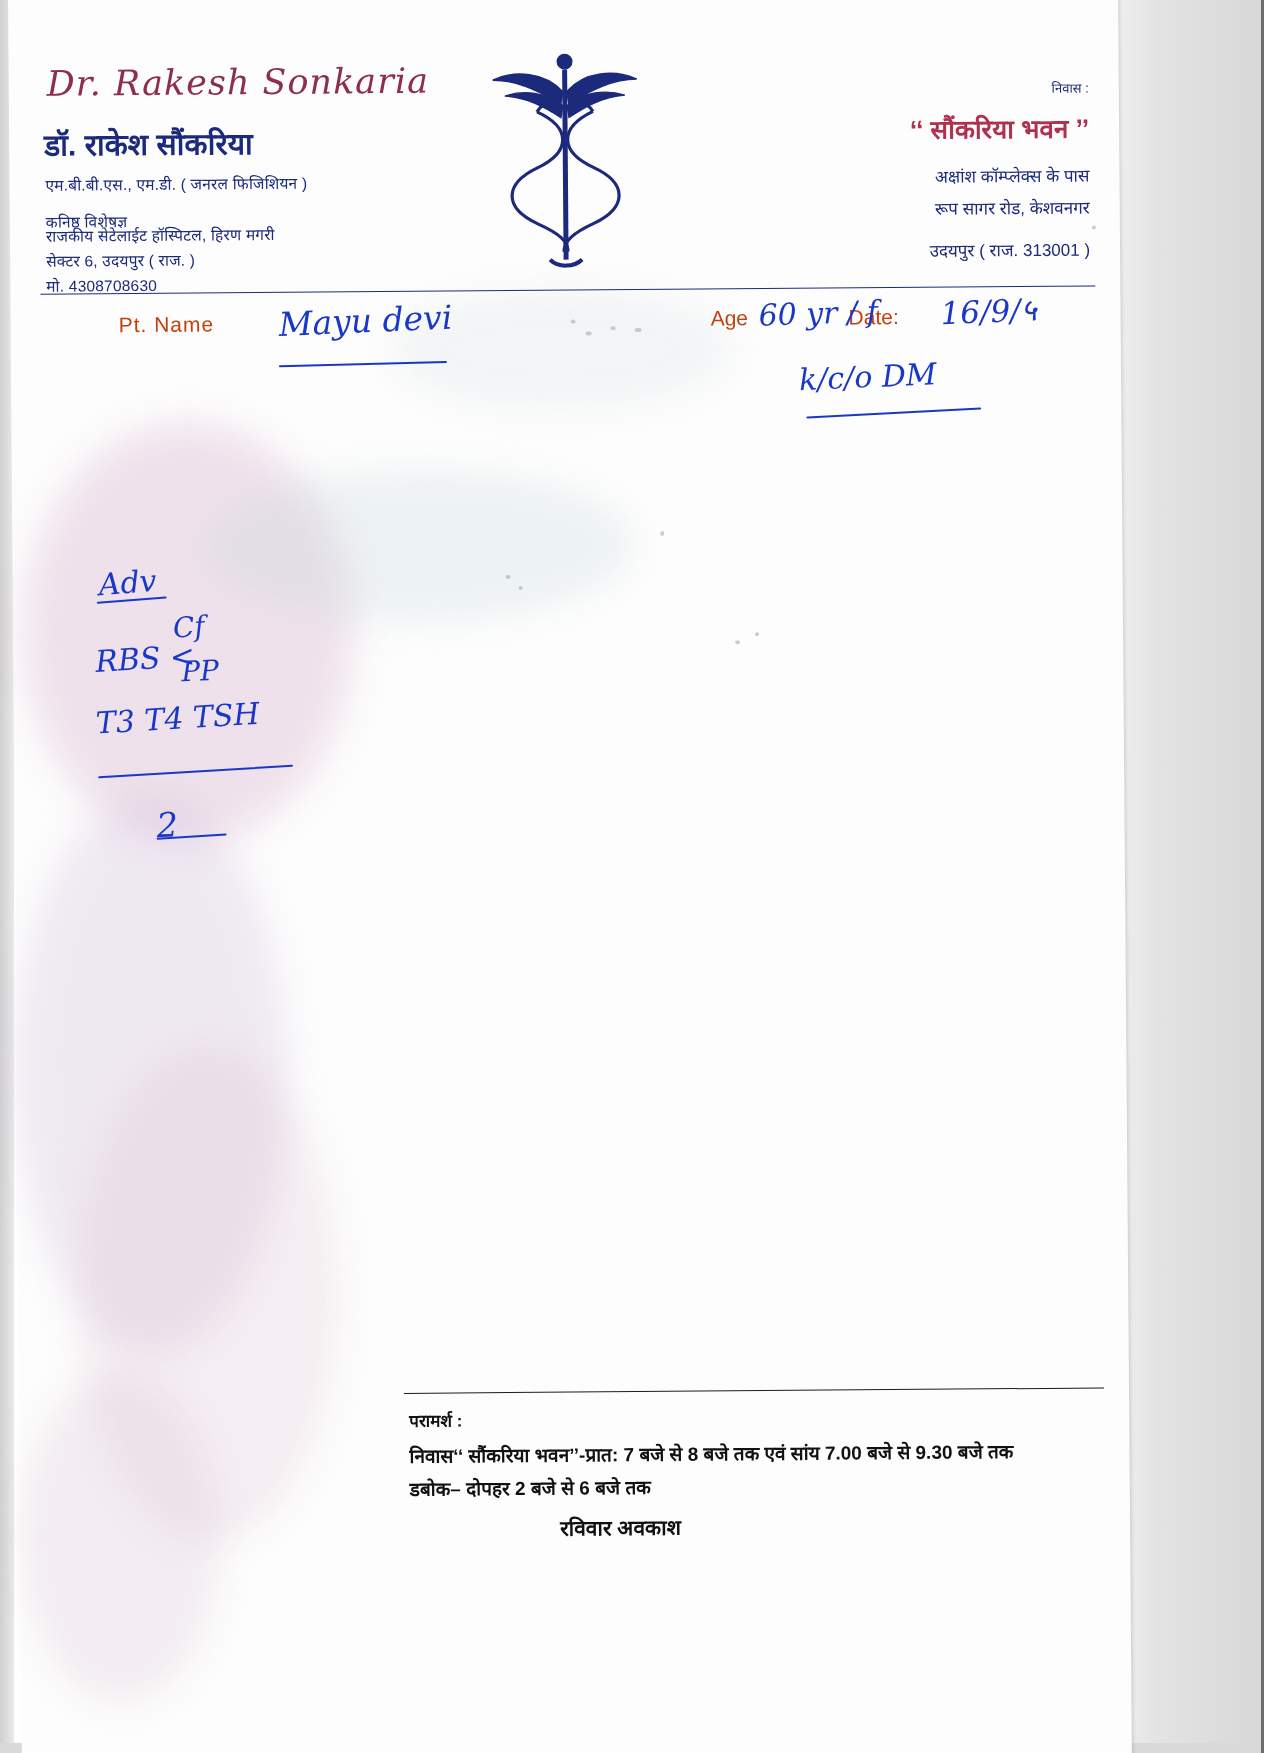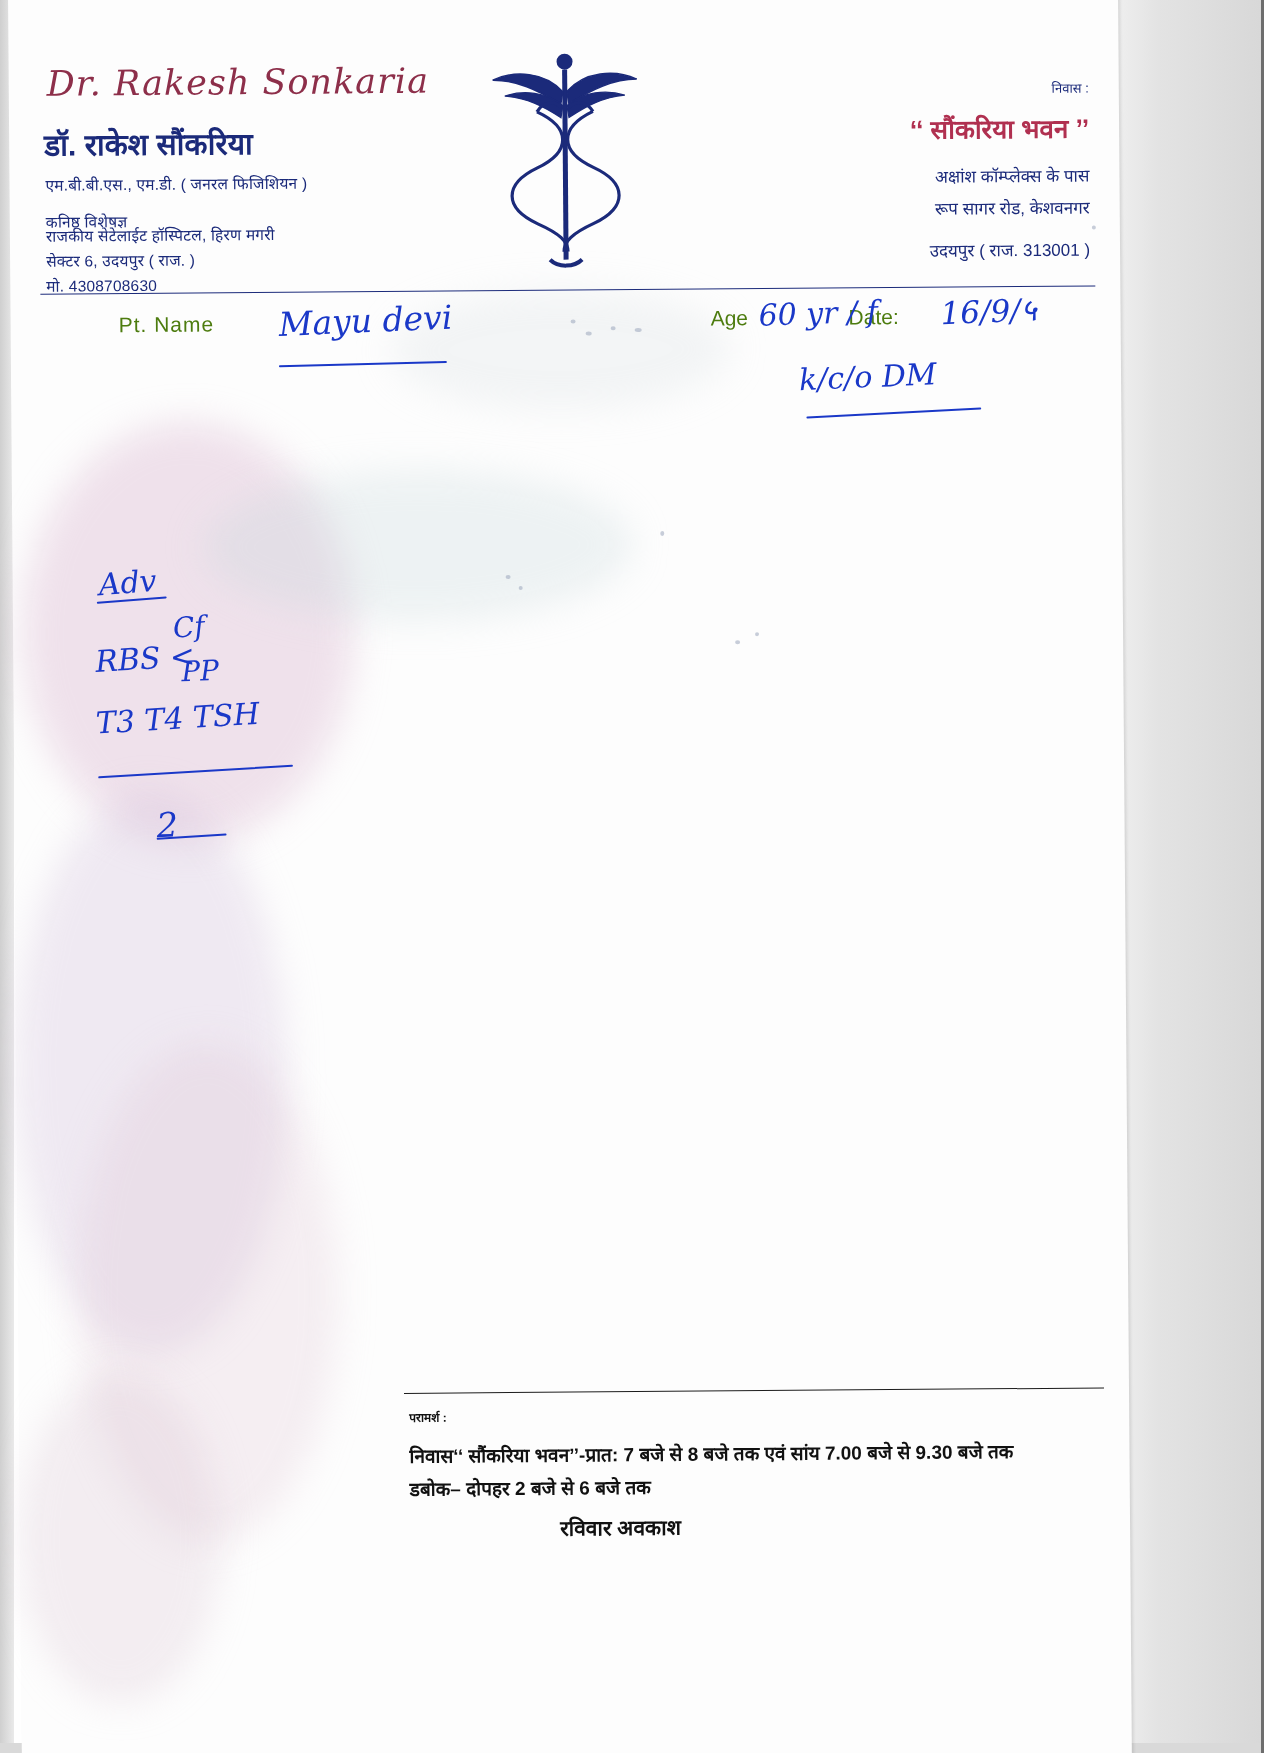--- a/index.html
+++ b/index.html
@@ -128,21 +128,21 @@
   .hr-bottom {
     position: absolute;
     left: 385px; top: 1402px;
     width: 700px; height: 0;
     border-top: 1.8px solid #1b1b1b;
   }
 
   
   .lbl {
     position: absolute;
-    color: #4d7c0f;
+    color: #c2410c;
     font-size: 21px;
     white-space: nowrap;
   }
   .lbl-ptname { left: 108px; top: 320px; letter-spacing: 1px; }
   .lbl-age    { left: 700px; top: 318px; }
   .lbl-date   { left: 838px; top: 318px; }
 
   
   .hw {
     position: absolute;
@@ -175,21 +175,21 @@
   .ul-two  { left: 142px; top: 843px; width: 70px;  transform: rotate(-3deg); }
 
   
   .footer-line {
     position: absolute;
     left: 390px;
     color: #111;
     font-size: 19px;
     white-space: nowrap;
   }
-  .f0 { top: 1418px; font-weight: bold; font-size: 12px; }
+  .f0 { top: 1418px; font-weight: bold; font-size: 17px; }
   .f1 { top: 1452px; font-weight: bold; }
   .f2 { top: 1485px; font-weight: bold; }
   .f3 { top: 1524px; left: 540px; font-weight: bold; font-size: 21px; }
 
   
   .speck { position: absolute; background: #9aa6bb; border-radius: 50%; opacity:.55; }
 </style>
 </head>
 <body>
 

